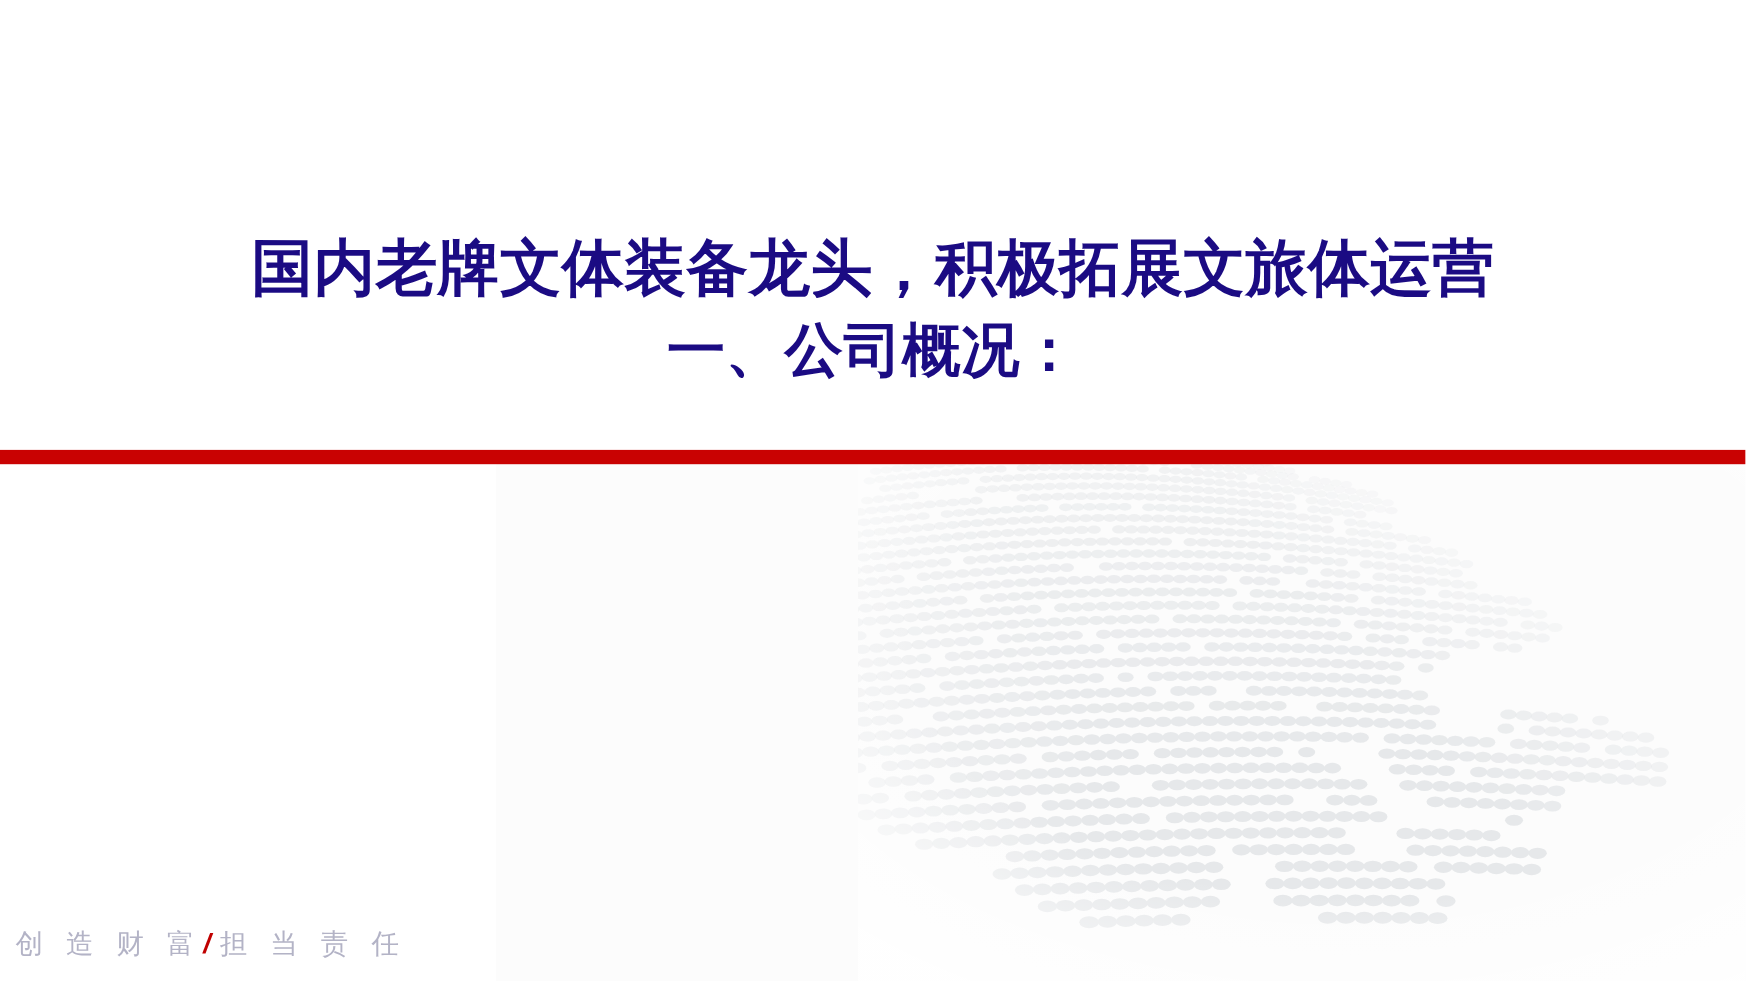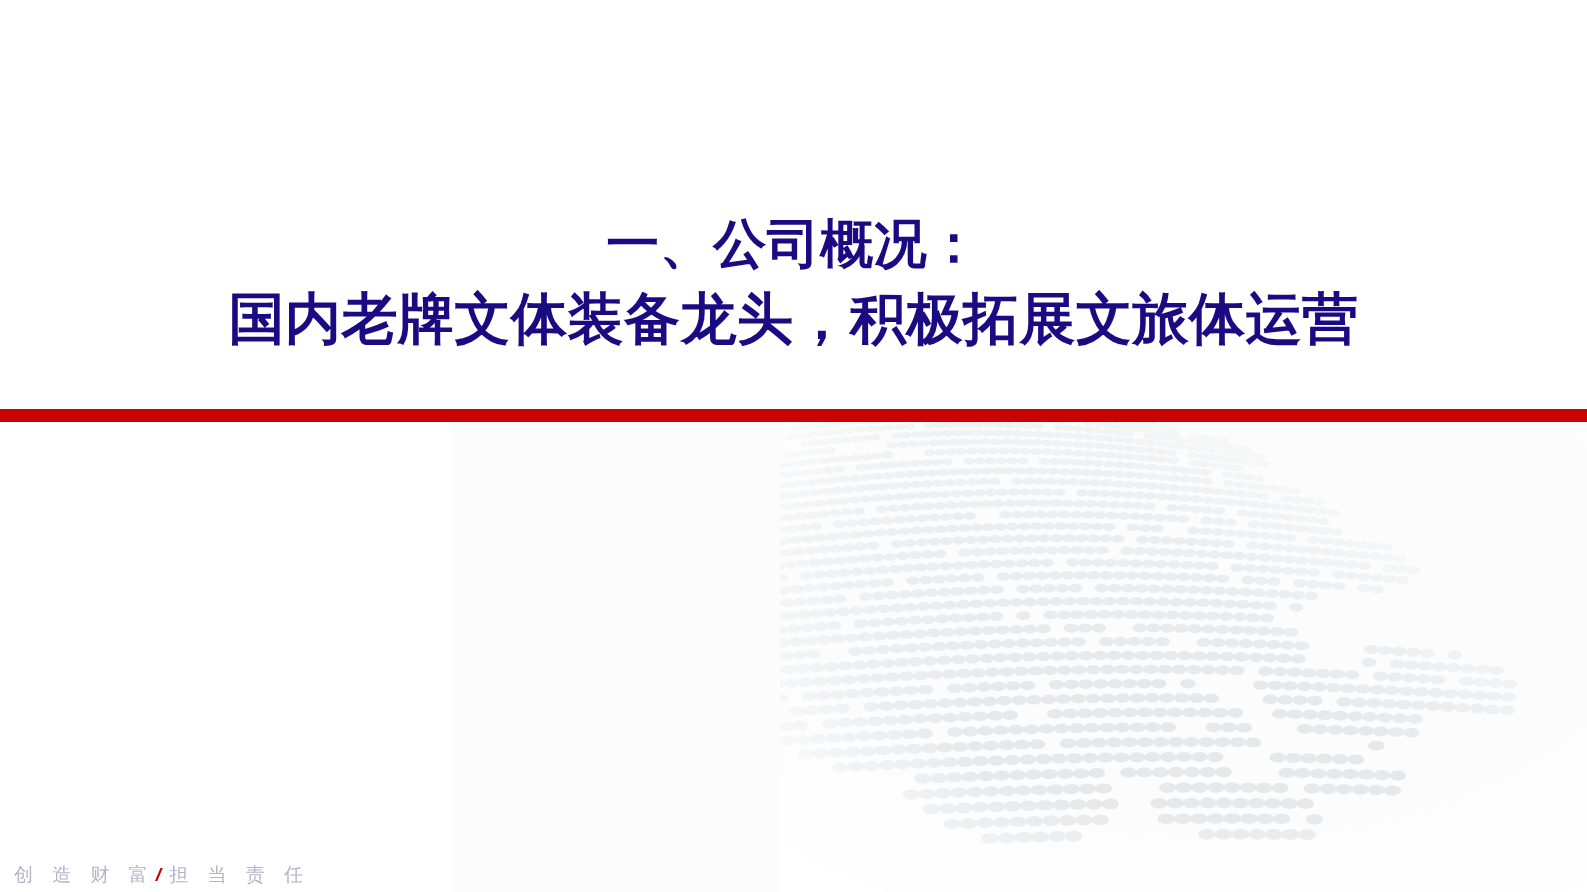--- a/index.html
+++ b/index.html
@@ -71,22 +71,22 @@
     top: 409px;
     width: 1587px;
     height: 13px;
     background: #c90202;
   }
 
   
   .footer {
     position: absolute;
     left: 14px;
-    bottom: 4px;
-    font-size: 19px;
+    bottom: 18px;
+    font-size: 25px;
     letter-spacing: 7px;
     color: #b3b3c6;
     white-space: nowrap;
     display: flex;
     align-items: baseline;
   }
   .footer .sep {
     color: #c00000;
     font-weight: bold;
     font-style: italic;
@@ -1542,22 +1542,22 @@
           <ellipse cx="477.0" cy="414.3" rx="8.9" ry="5.4" fill="#e6e8ea" opacity="1.00"></ellipse>
           <ellipse cx="493.7" cy="414.4" rx="8.9" ry="5.4" fill="#e6e8ea" opacity="1.00"></ellipse>
           <ellipse cx="510.4" cy="414.5" rx="8.9" ry="5.4" fill="#e6e8ea" opacity="1.00"></ellipse>
           <ellipse cx="527.0" cy="414.7" rx="8.9" ry="5.4" fill="#e6e8ea" opacity="1.00"></ellipse>
         </g>
       <rect x="0" y="0" width="807" height="472" fill="url(#fade)"></rect>
     </svg>
   </div>
 
   <div class="title-block">
+    <div class="title-line title-line-2">国内老牌文体装备龙头，积极拓展文旅体运营</div>
     <div class="title-line title-line-1">一、公司概况：</div>
-    <div class="title-line title-line-2">国内老牌文体装备龙头，积极拓展文旅体运营</div>
   </div>
 
   <div class="red-rule"></div>
 
   <div class="footer">
     <span>创 造 财 富</span>
     <span class="sep">/</span>
     <span>担 当 责 任</span>
   </div>
 

